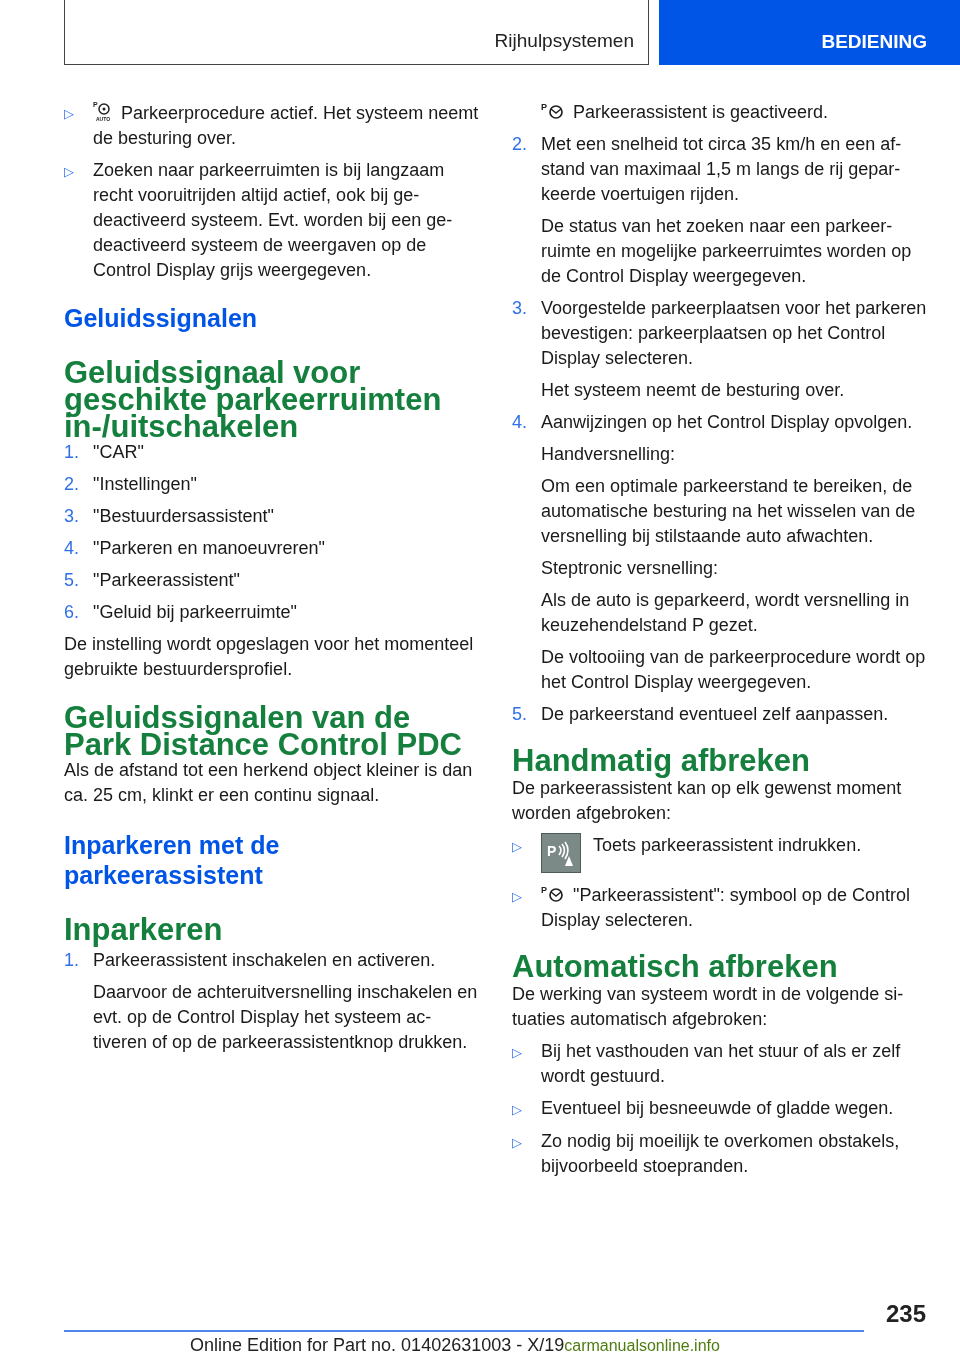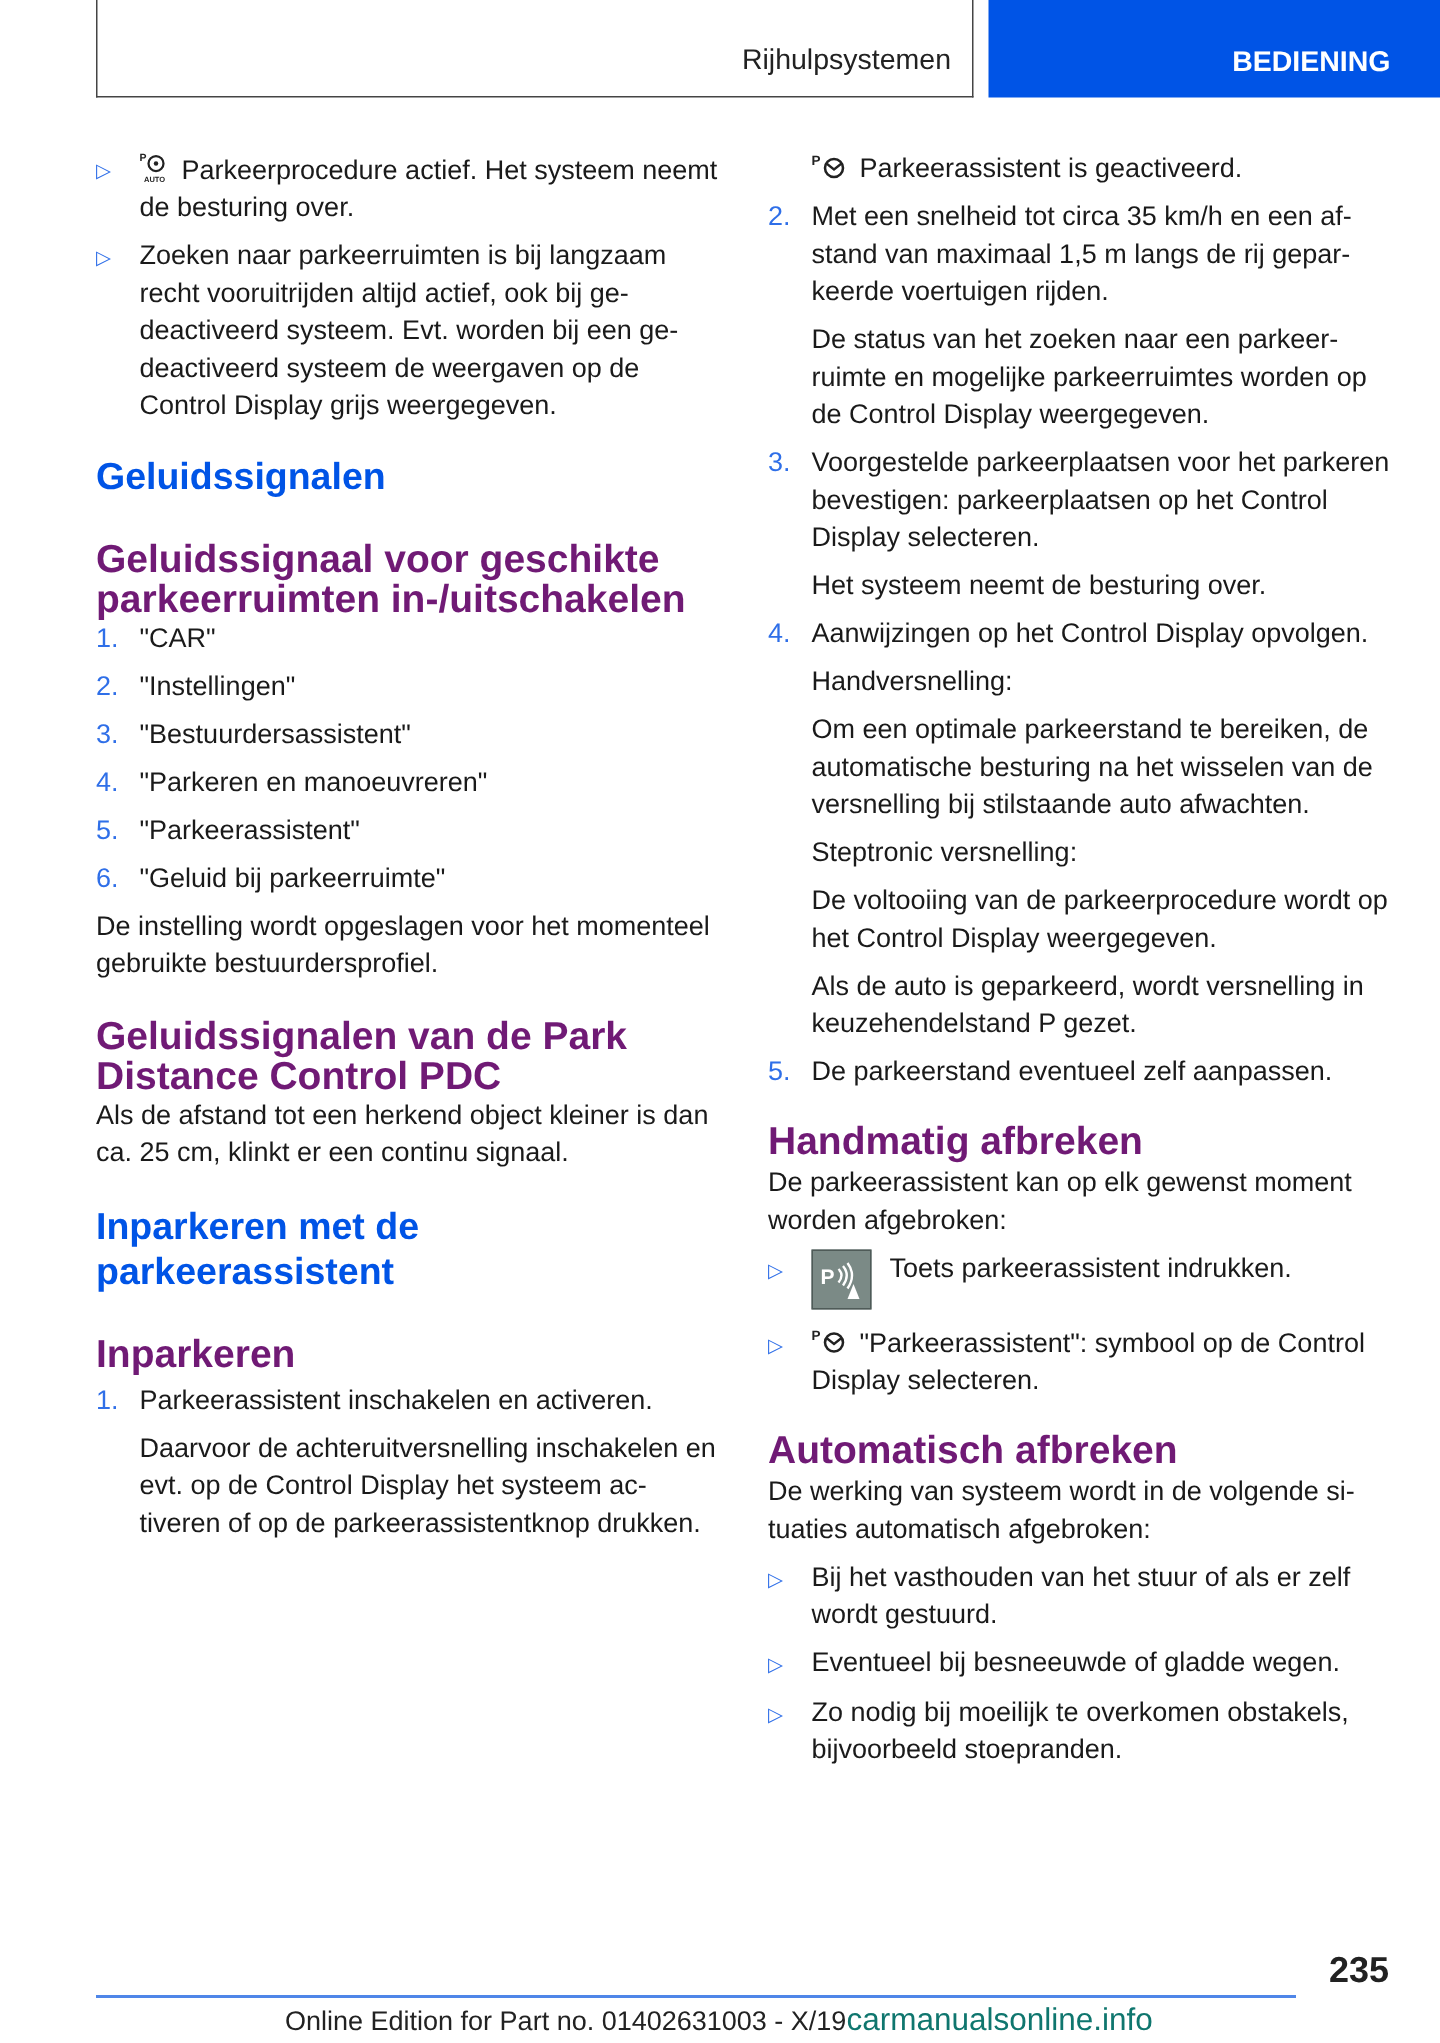--- a/index.html
+++ b/index.html
@@ -20,21 +20,21 @@
   }
   .header-right .title {
     position: absolute; right: 33px; bottom: 12px; font-size: 19px; font-weight: bold; color: #fff;
   }
 
   .col { position: absolute; top: 100px; font-size: 18px; line-height: 25px; }
   .col-left { left: 64px; width: 415px; }
   .col-right { left: 512px; width: 420px; }
 
   .h1 { color: #0054e6; font-weight: bold; font-size: 25px; line-height: 30px; }
-  .h2 { color: #701a75; font-weight: bold; font-size: 26px; line-height: 27px; }
+  .h2 { color: #15803d; font-weight: bold; font-size: 31px; line-height: 27px; }
 
   .bullet { display: flex; margin-bottom: 7px; }
   .bullet .mark { width: 29px; flex: none; color: #2f6fe8; font-size: 13px; padding-top: 1px; }
   .bullet .text { flex: 1; }
 
   .num { display: flex; margin-bottom: 7px; }
   .num .n { width: 29px; flex: none; color: #2f6fe8; }
   .num .text { flex: 1; }
 
   .sub { padding-left: 29px; margin-bottom: 7px; }
@@ -49,21 +49,21 @@
 
   .footer-line {
     position: absolute; left: 64px; top: 1330px; width: 800px; height: 2px; background: #4f86e8;
   }
   .page-num {
     position: absolute; right: 34px; top: 1300px; font-size: 24px; font-weight: bold; color: #222;
   }
   .footer-text {
     position: absolute; left: 190px; top: 1335px; font-size: 18px; color: #222; white-space: nowrap;
   }
-  .footer-text .wm { color: #0f766e; font-size: 21px; }
+  .footer-text .wm { color: #4d7c0f; font-size: 16px; }
 </style>
 </head>
 <body>
 
 <div class="header-left">
   <span class="title">Rijhulpsystemen</span>
 </div>
 <div class="header-right">
   <span class="title">BEDIENING</span>
 </div>
@@ -148,22 +148,22 @@
     </div>
   <div class="sub">Het systeem neemt de besturing over.</div>
 
   <div class="num">
       <span class="n">4.</span>
       <span class="text">Aanwijzingen op het Control Display opvol­gen.</span>
     </div>
   <div class="sub">Handversnelling:</div>
   <div class="sub">Om een optimale parkeerstand te bereiken, de automatische besturing na het wisselen van de versnelling bij stilstaande auto afwach­ten.</div>
   <div class="sub">Steptronic versnelling:</div>
+  <div class="sub">Als de auto is geparkeerd, wordt versnelling in keuzehendelstand P gezet.</div>
   <div class="sub">De voltooiing van de parkeerprocedure wordt op het Control Display weergegeven.</div>
-  <div class="sub">Als de auto is geparkeerd, wordt versnelling in keuzehendelstand P gezet.</div>
 
   <div class="num">
       <span class="n">5.</span>
       <span class="text">De parkeerstand eventueel zelf aanpassen.</span>
     </div>
 
   <div class="h2" style="margin-top:20px;">Handmatig afbreken</div>
   <p class="para" style="margin-top:2px;">De parkeerassistent kan op elk gewenst moment worden afgebroken:</p>
 
   <div class="bullet" style="margin-bottom:10px;">

